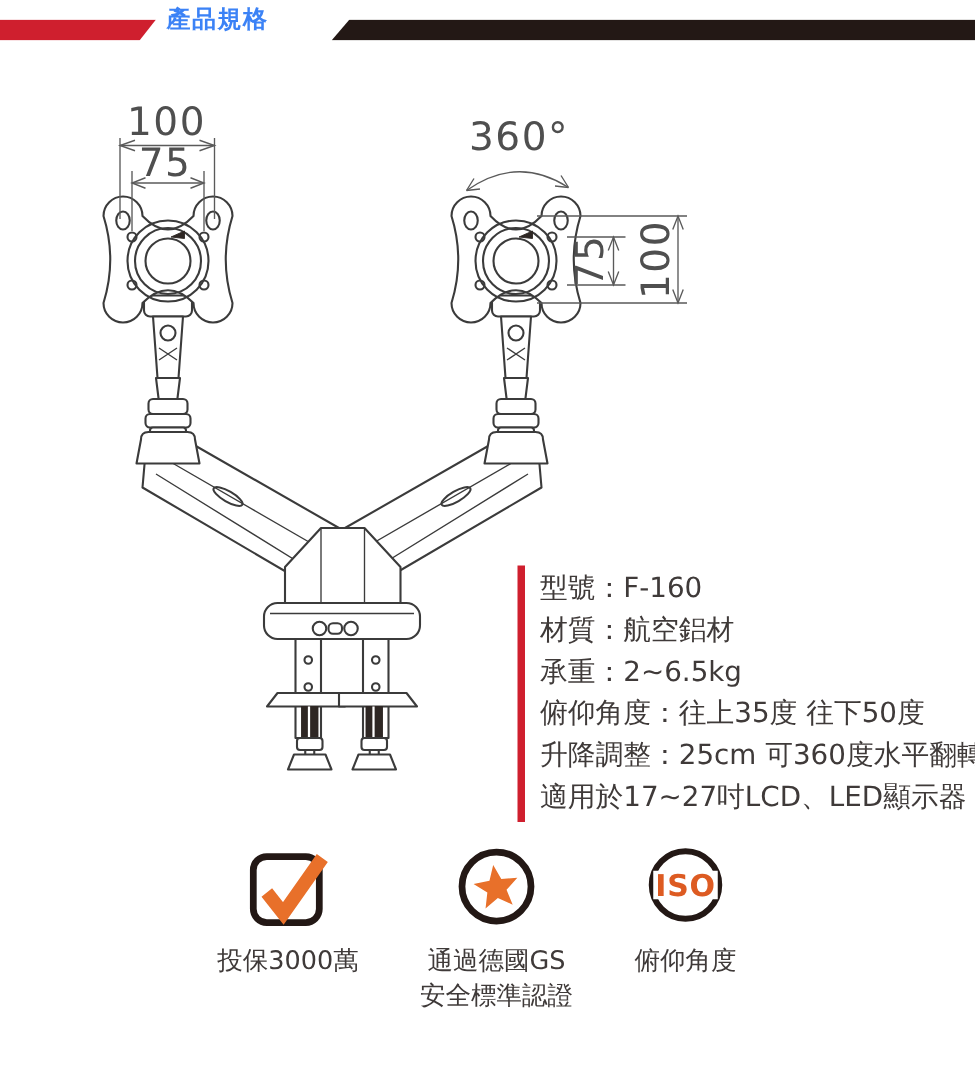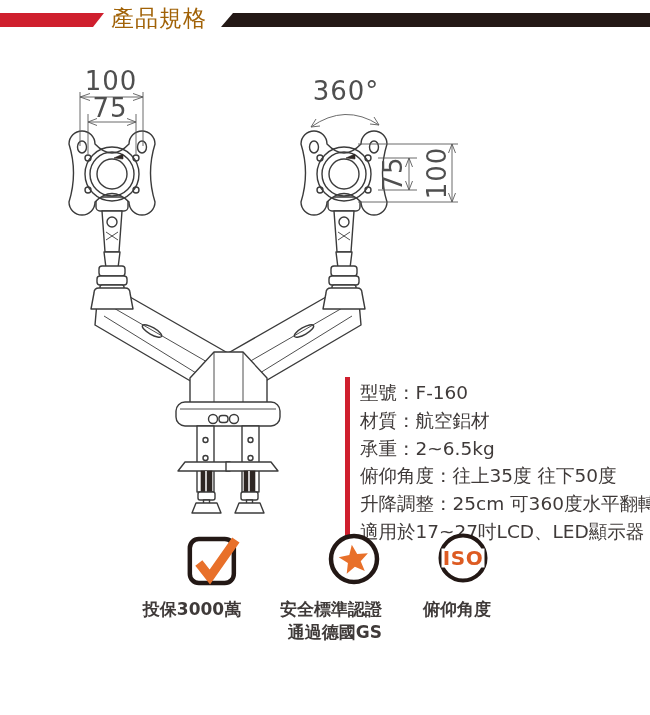--- a/index.html
+++ b/index.html
@@ -5,38 +5,38 @@
   html,body{margin:0;padding:0;}
   body{
     width:650px;height:715px;position:relative;background:#ffffff;overflow:hidden;
     font-family:"DejaVu Sans", sans-serif;color:#3f3a39;
   }
   
   .hdr-red{position:absolute;left:0;top:13px;width:104px;height:14px;background:#cf1f2e;
     clip-path:polygon(0 0,100% 0,calc(100% - 11px) 100%,0 100%);}
   .hdr-dark{position:absolute;left:221px;top:13px;width:calc(100% - 221px);height:14px;background:#231815;
     clip-path:polygon(12px 0,100% 0,100% 100%,0 100%);}
-  .hdr-title{position:absolute;left:111px;top:3px;font-size:23px;font-weight:400;color:#a16207;
+  .hdr-title{position:absolute;left:111px;top:3px;font-size:16px;font-weight:700;color:#3b82f6;
     letter-spacing:1px;white-space:nowrap;}
   
   svg.drawing{position:absolute;left:0;top:0;width:650px;height:715px;}
   .ln{fill:none;stroke:#3b3b3b;stroke-width:1.4;stroke-linejoin:round;}
   .lnw{fill:#ffffff;stroke:#3b3b3b;stroke-width:1.4;stroke-linejoin:round;}
   .thin{fill:none;stroke:#3b3b3b;stroke-width:0.9;}
   .dark{fill:#2e2724;stroke:#2e2724;stroke-width:0.6;}
   .dim{fill:none;stroke:#5a5a5a;stroke-width:0.9;}
   .dimtxt{fill:#4f4f4f;font-family:"DejaVu Sans",sans-serif;font-size:26px;letter-spacing:1px;}
   
   .specs{position:absolute;left:345px;top:377px;border-left:5px solid #cf1f2e;
     padding:2px 0 2px 10px;width:max-content;}
   .spec-line{font-size:18.5px;line-height:27.8px;white-space:nowrap;color:#3f3a39;}
   
-  .badge{position:absolute;top:532px;transform:translateX(-50%);text-align:right;}
+  .badge{position:absolute;top:564px;transform:translateX(-50%);text-align:center;}
   .badge-1{left:192px;} .badge-2{left:331px;} .badge-3{left:457px;}
-  .badge-caption{margin-top:6px;font-size:17px;line-height:22.5px;white-space:nowrap;color:#3f3a39;font-weight:bold;}
+  .badge-caption{margin-top:6px;font-size:17px;line-height:22.5px;white-space:nowrap;color:#3f3a39;}
 </style>
 </head>
 <body>
 
 <div>
   <div class="hdr-red"></div>
   <div class="hdr-title">產品規格</div>
   <div class="hdr-dark"></div>
 </div>
 
@@ -182,22 +182,22 @@
     <div>投保3000萬</div>
   </div>
 </div>
 
 <div class="badge badge-2">
   <svg width="56" height="56" viewBox="0 0 56 56">
     <circle cx="28" cy="27" r="23" fill="#ffffff" stroke="#231815" stroke-width="4.5"></circle>
     <polygon fill="#e8702a" points="25.8,12.7 31.2,22.0 41.9,21.2 34.7,29.2 38.8,39.1 28.9,34.7 20.7,41.7 21.9,31.0 12.7,25.3 23.3,23.1"></polygon>
   </svg>
   <div class="badge-caption">
+    <div>通過德國GS</div>
     <div>安全標準認證</div>
-    <div>通過德國GS</div>
   </div>
 </div>
 
 <div class="badge badge-3">
   <svg width="56" height="56" viewBox="0 0 56 56">
     <circle cx="28" cy="26" r="22.5" fill="#ffffff" stroke="#231815" stroke-width="4"></circle>
     <rect x="6.5" y="16.5" width="43" height="19" fill="#ffffff"></rect>
     <text x="28" y="33" text-anchor="middle" font-family="DejaVu Sans, sans-serif" font-size="20" font-weight="bold" fill="#dd5b22" letter-spacing="0.5">ISO</text>
   </svg>
   <div class="badge-caption">

